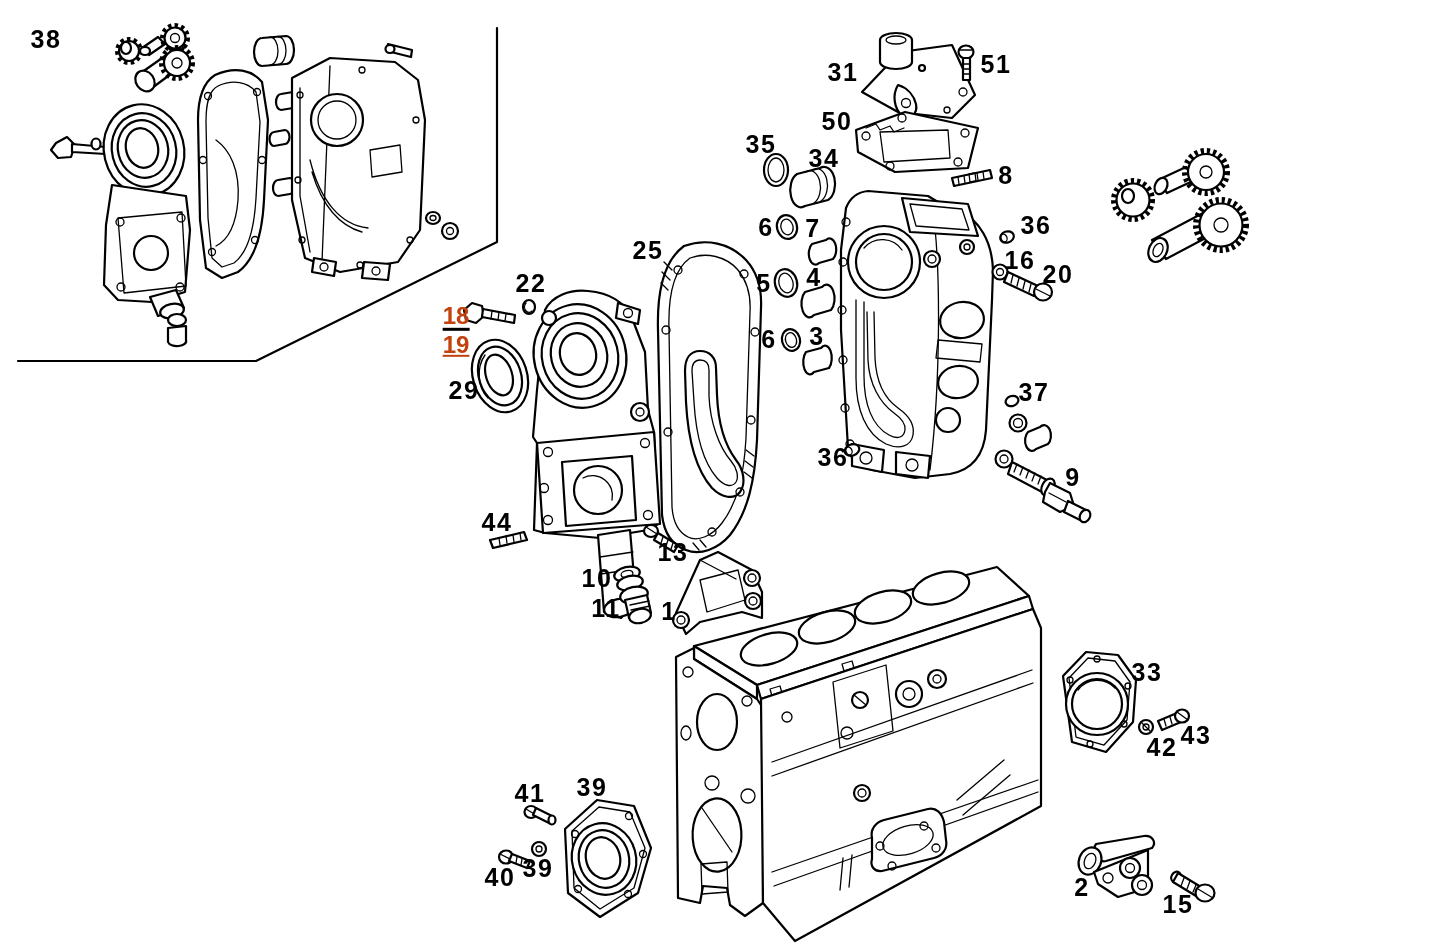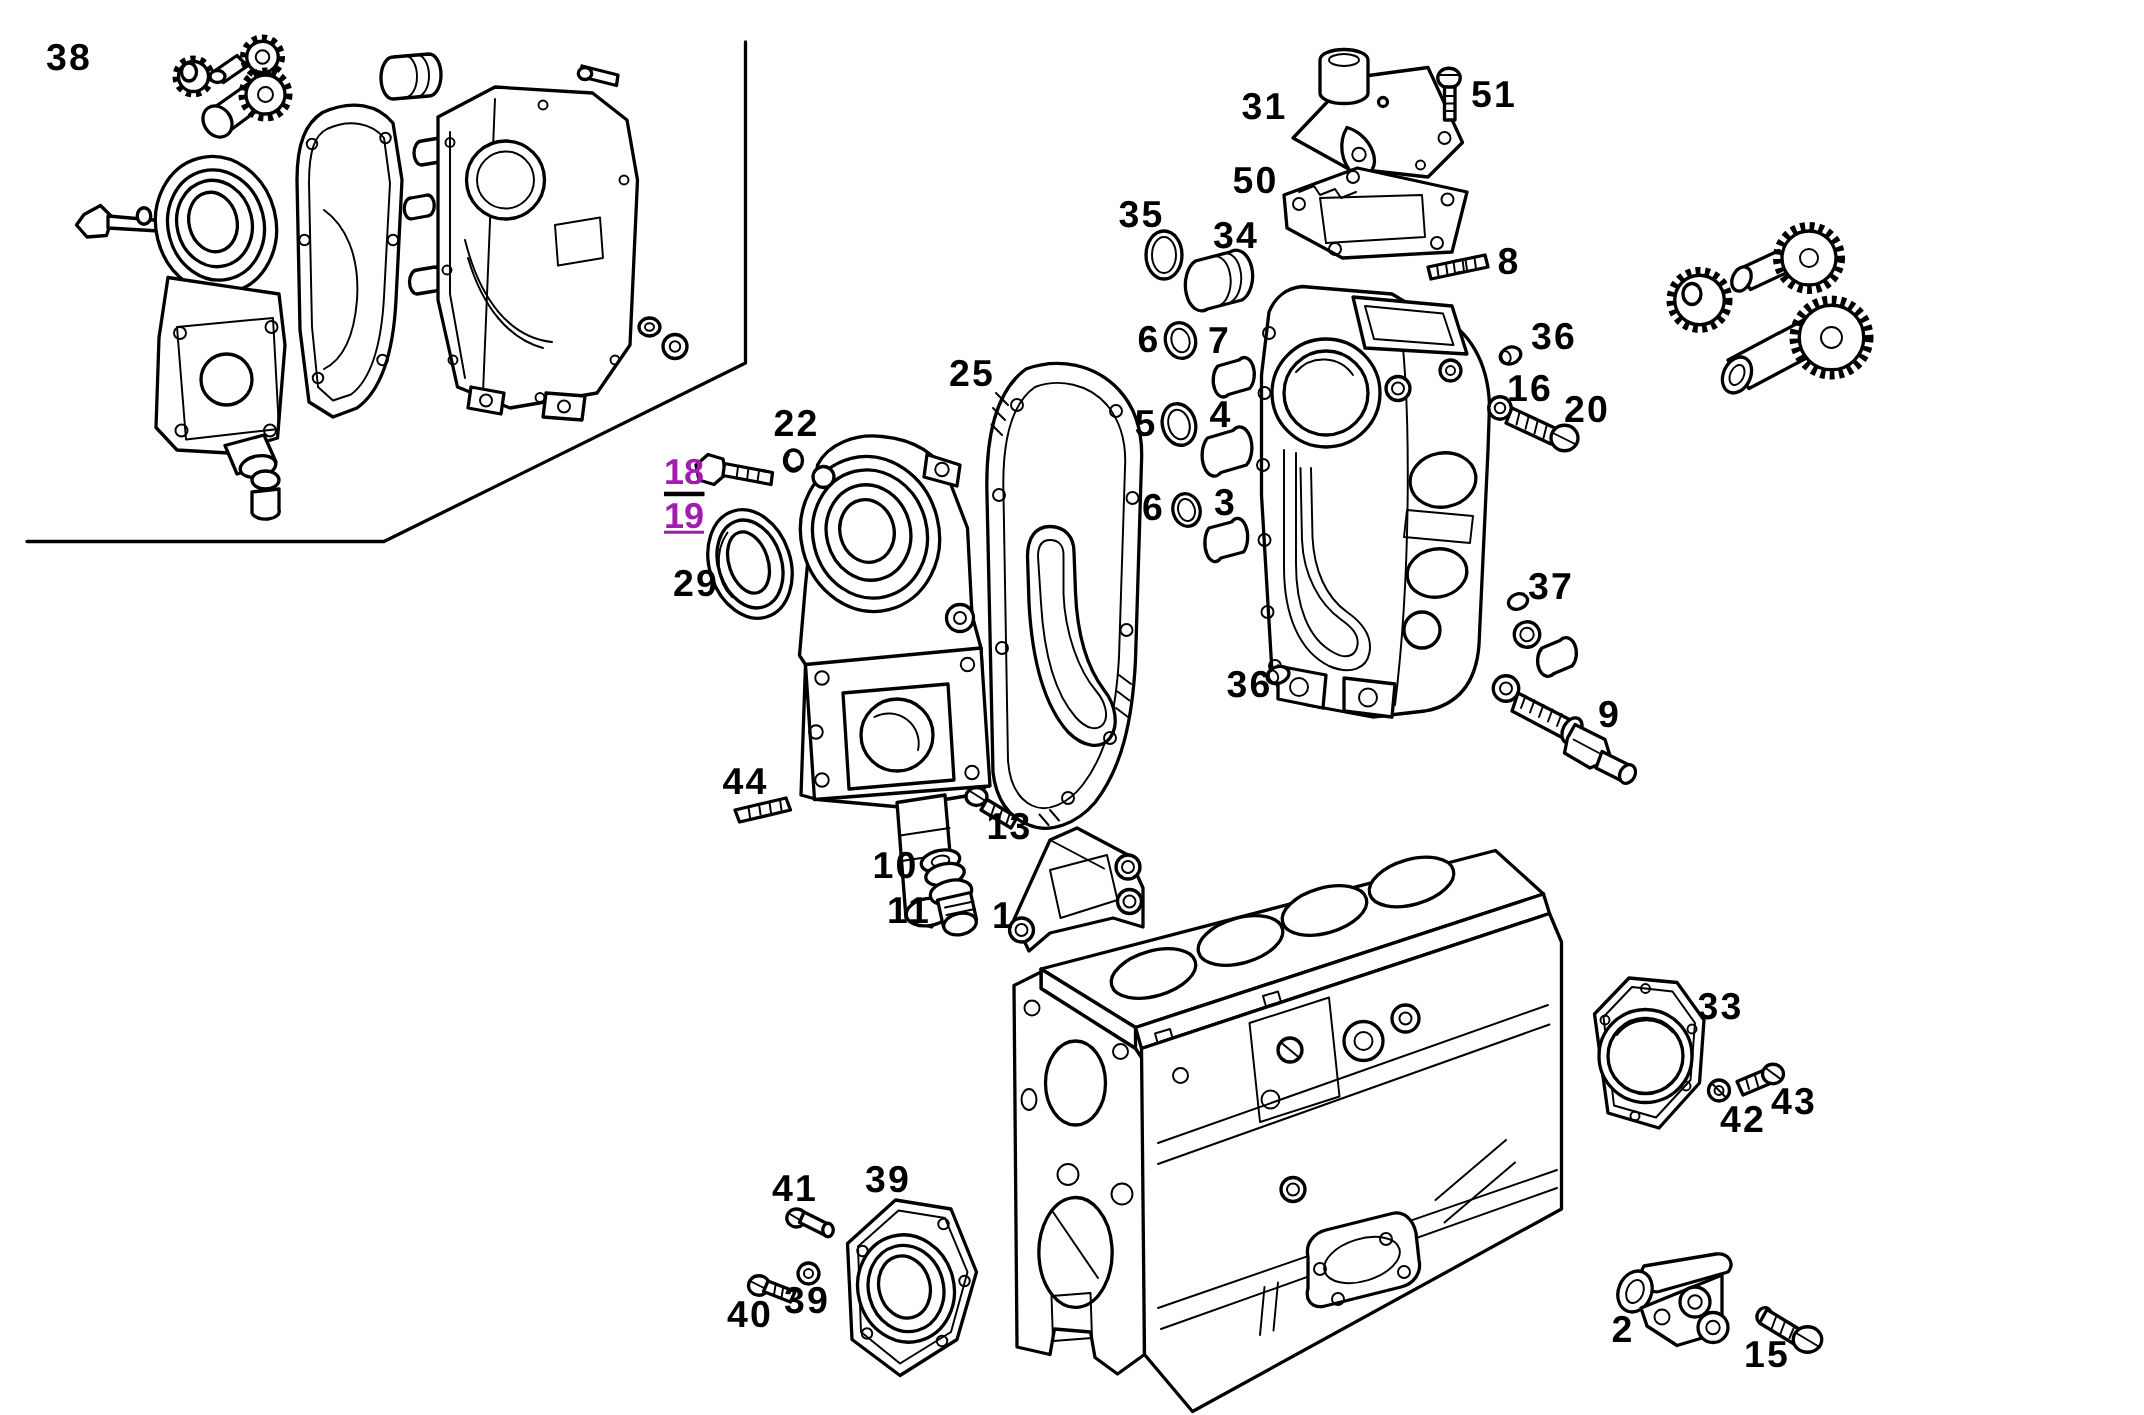--- a/index.html
+++ b/index.html
@@ -6,21 +6,21 @@
   #canvas{position:relative;width:1429px;height:943px;background:#fff;overflow:hidden;
           font-family:"Liberation Sans",sans-serif;}
   svg{position:absolute;left:0;top:0;}
   .ln{fill:none;stroke:#000;stroke-width:2.2;stroke-linejoin:round;stroke-linecap:round;}
   .fw{fill:#fff;stroke:#000;stroke-width:2.2;stroke-linejoin:round;stroke-linecap:round;}
   .thin{fill:none;stroke:#000;stroke-width:1.3;stroke-linejoin:round;stroke-linecap:round;}
   .teeth{fill:none;stroke:#000;stroke-width:6;stroke-dasharray:3.2 3;}
   .callout{position:absolute;transform:translate(-50%,-50%);color:#000;
            font-weight:bold;font-size:25px;letter-spacing:1.5px;white-space:nowrap;line-height:1;}
   .fraction{position:absolute;transform:translate(-50%,-50%);display:flex;flex-direction:column;
-            align-items:center;color:#a21caf;font-weight:bold;font-size:24px;line-height:1.05;}
+            align-items:center;color:#c2410c;font-weight:bold;font-size:24px;line-height:1.05;}
   .fraction .den{border-top:3px solid #000;padding-top:1px;text-decoration:underline;}
 </style>
 </head>
 <body>
 
 <div id="canvas">
 
 <svg width="1429" height="943" viewBox="0 0 1429 943">
 
   <g>

